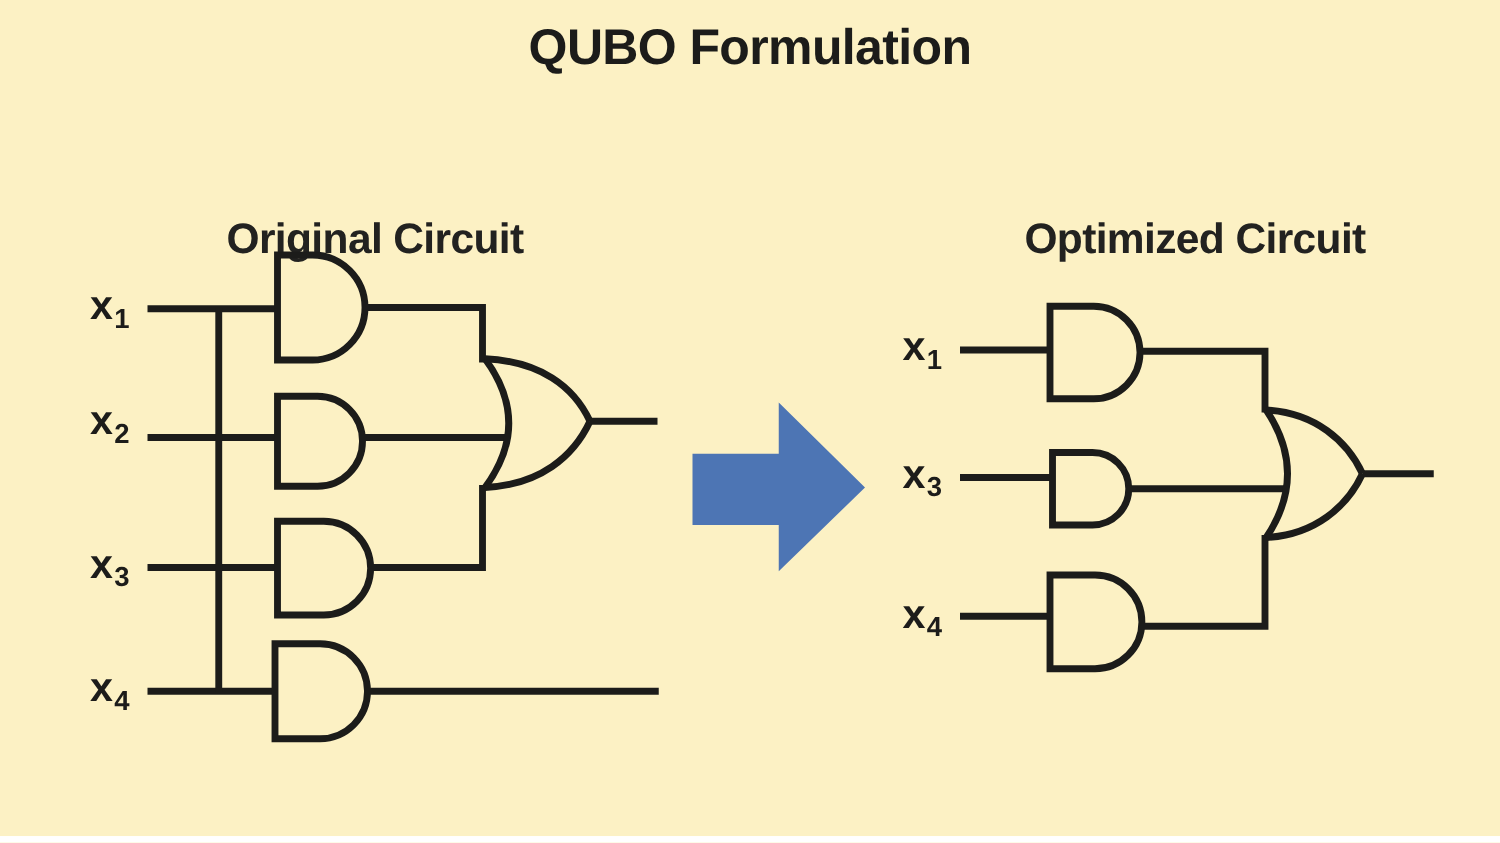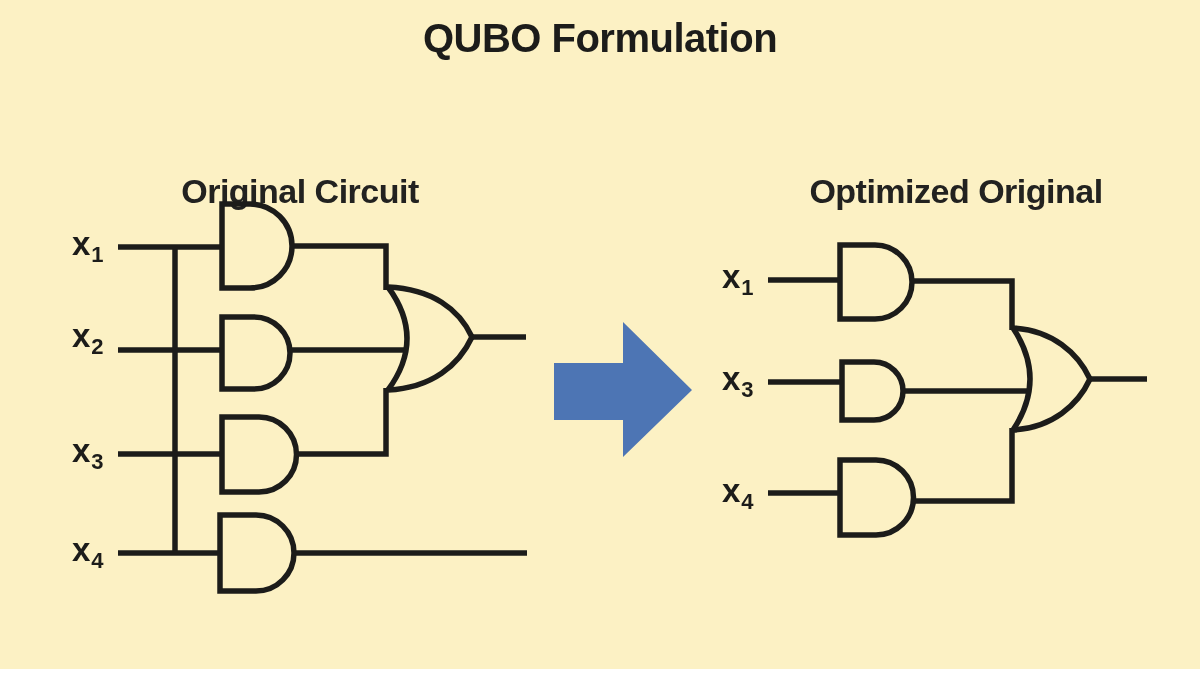--- a/index.html
+++ b/index.html
@@ -65,21 +65,21 @@
 </style>
 </head>
 <body>
 
 <div class="canvas"></div>
 <div class="bottom-strip"></div>
 
 <div class="title">QUBO Formulation</div>
 
 <div class="section-label original">Original Circuit</div>
-<div class="section-label optimized">Optimized Original</div>
+<div class="section-label optimized">Optimized Circuit</div>
 
 <div class="input-label" style="left:72px;top:224px;"><span>x</span><span class="sub">1</span></div>
 <div class="input-label" style="left:72px;top:316px;"><span>x</span><span class="sub">2</span></div>
 <div class="input-label" style="left:72px;top:431px;"><span>x</span><span class="sub">3</span></div>
 <div class="input-label" style="left:72px;top:530px;"><span>x</span><span class="sub">4</span></div>
 
 <div class="input-label" style="left:722px;top:257px;"><span>x</span><span class="sub">1</span></div>
 <div class="input-label" style="left:722px;top:359px;"><span>x</span><span class="sub">3</span></div>
 <div class="input-label" style="left:722px;top:471px;"><span>x</span><span class="sub">4</span></div>
 

